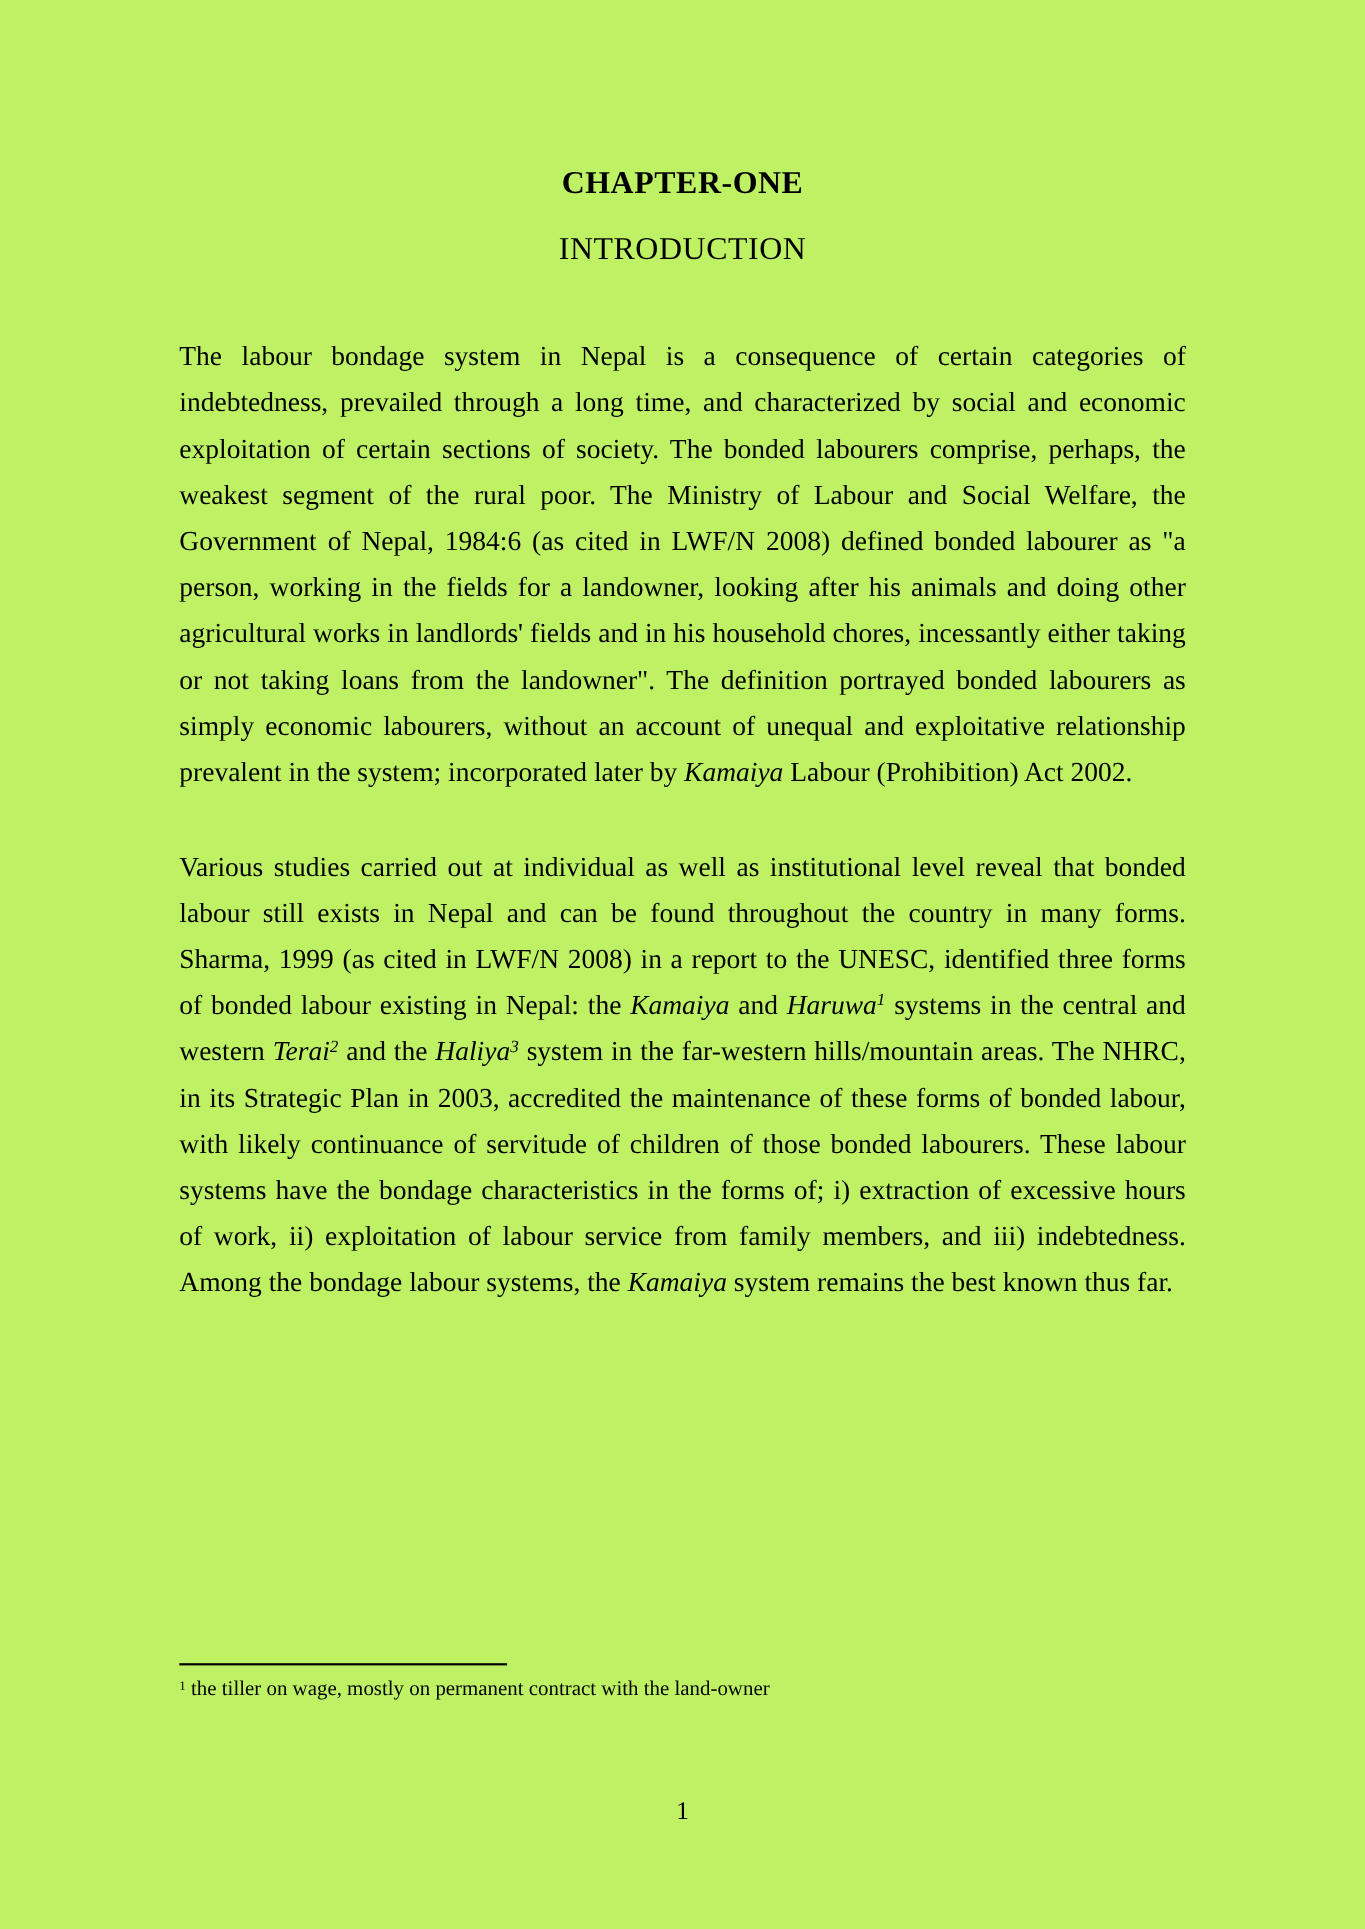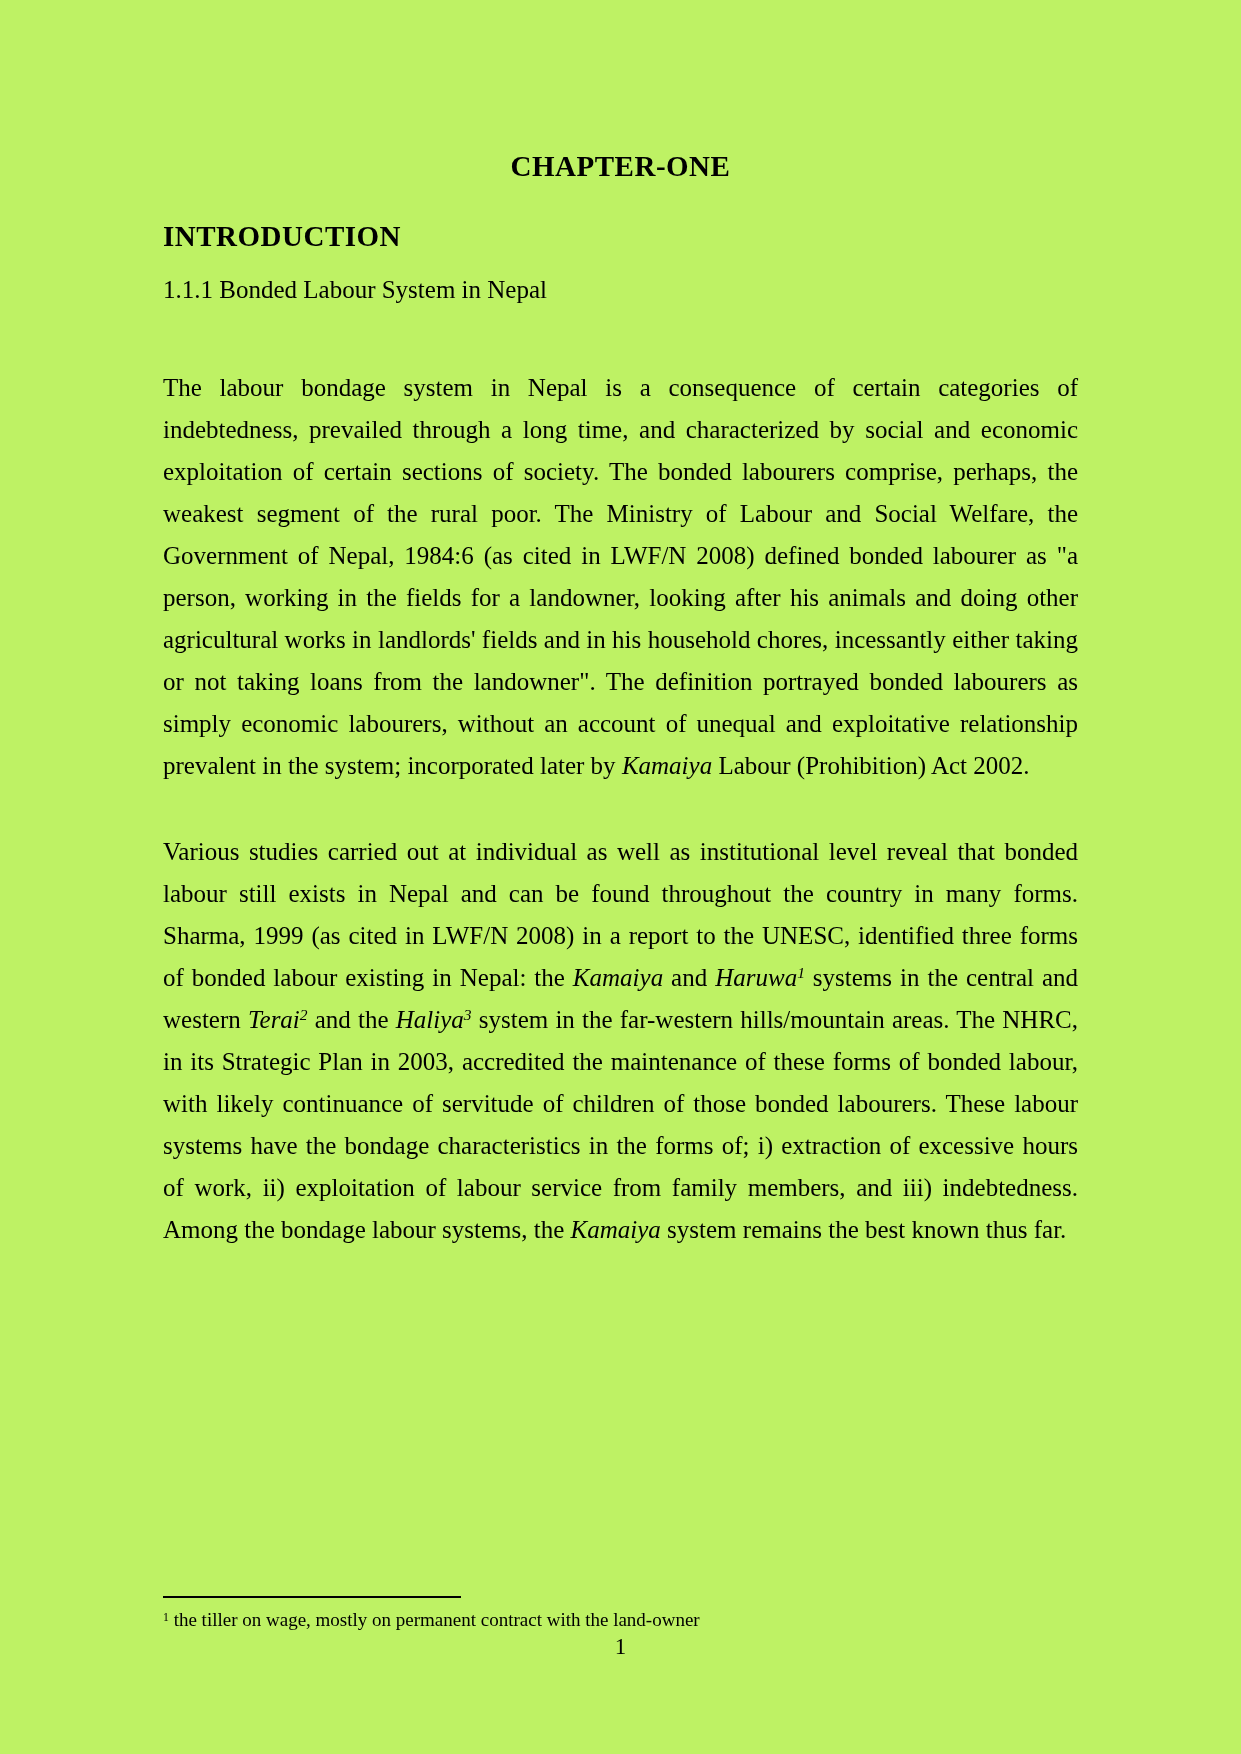--- a/index.html
+++ b/index.html
@@ -19,25 +19,25 @@
   }
   .chapter-title {
     font-size: 29px;
     font-weight: bold;
     text-align: center;
     line-height: 32px;
     letter-spacing: 0.5px;
   }
   .chapter-subtitle {
     font-size: 29px;
-    font-weight: bold;
-    text-align: left;
+    font-weight: normal;
+    text-align: center;
     line-height: 32px;
     letter-spacing: 0.5px;
-    margin-top: 38px;
+    margin-top: 28px;
   }
   .section-heading {
     font-size: 25px;
     font-weight: normal;
     line-height: 30px;
     margin-top: 86px;
   }
   .subsection-heading {
     font-size: 25px;
     font-weight: normal;
@@ -56,21 +56,21 @@
   sup.fn-ref {
     font-size: 0.62em;
     line-height: 0;
     vertical-align: baseline;
     position: relative;
     top: -0.5em;
   }
   .footnote-area {
     position: absolute;
     left: 163px;
-    top: 1596px;
+    top: 1512px;
     width: 915px;
   }
   .footnote-rule {
     width: 298px;
     border-top: 2px solid #000000;
     margin-bottom: 7px;
   }
   .footnote {
     font-size: 19px;
     line-height: 29px;
@@ -88,21 +88,20 @@
 </head>
 <body>
 
 <div class="page">
 
   <h1 class="chapter-title">CHAPTER-ONE</h1>
 
   <h1 class="chapter-subtitle">INTRODUCTION</h1>
 
 
-  <h3 class="subsection-heading">1.1.1 Bonded Labour System in Nepal</h3>
 
   <p class="body-para first"><span>The labour bondage system in Nepal is a consequence of certain categories of indebtedness, prevailed through a long time, and characterized by social and economic exploitation of certain sections of society. The bonded labourers comprise, perhaps, the weakest segment of the rural poor. The Ministry of Labour and Social Welfare, the Government of Nepal, 1984:6 (as cited in LWF/N 2008) defined bonded labourer as "a person, working in the fields for a landowner, looking after his animals and doing other agricultural works in landlords' fields and in his household chores, incessantly either taking or not taking loans from the landowner". The definition portrayed bonded labourers as simply economic labourers, without an account of unequal and exploitative relationship prevalent in the system; incorporated later by </span><i>Kamaiya</i><span> Labour (Prohibition) Act 2002.</span></p>
 
   <p class="body-para"><span>Various studies carried out at individual as well as institutional level reveal that bonded labour still exists in Nepal and can be found throughout the country in many forms. Sharma, 1999 (as cited in LWF/N 2008) in a report to the UNESC, identified three forms of bonded labour existing in Nepal: the </span><i>Kamaiya</i><span> and </span><i>Haruwa</i><sup class="fn-ref" style="font-style: italic;">1</sup><span> systems in the central and western </span><i>Terai</i><sup class="fn-ref" style="font-style: italic;">2</sup><span> and the </span><i>Haliya</i><sup class="fn-ref" style="font-style: italic;">3</sup><span> system in the far-western hills/mountain areas. The NHRC, in its Strategic Plan in 2003, accredited the maintenance of these forms of bonded labour, with likely continuance of servitude of children of those bonded labourers. These labour systems have the bondage characteristics in the forms of; i) extraction of excessive hours of work, ii) exploitation of labour service from family members, and iii) indebtedness. Among the bondage labour systems, the </span><i>Kamaiya</i><span> system remains the best known thus far.</span></p>
 
   <div class="footnote-area">
     <div class="footnote-rule"></div>
 
     <div class="footnote">
       <sup class="fn-ref">1</sup>

